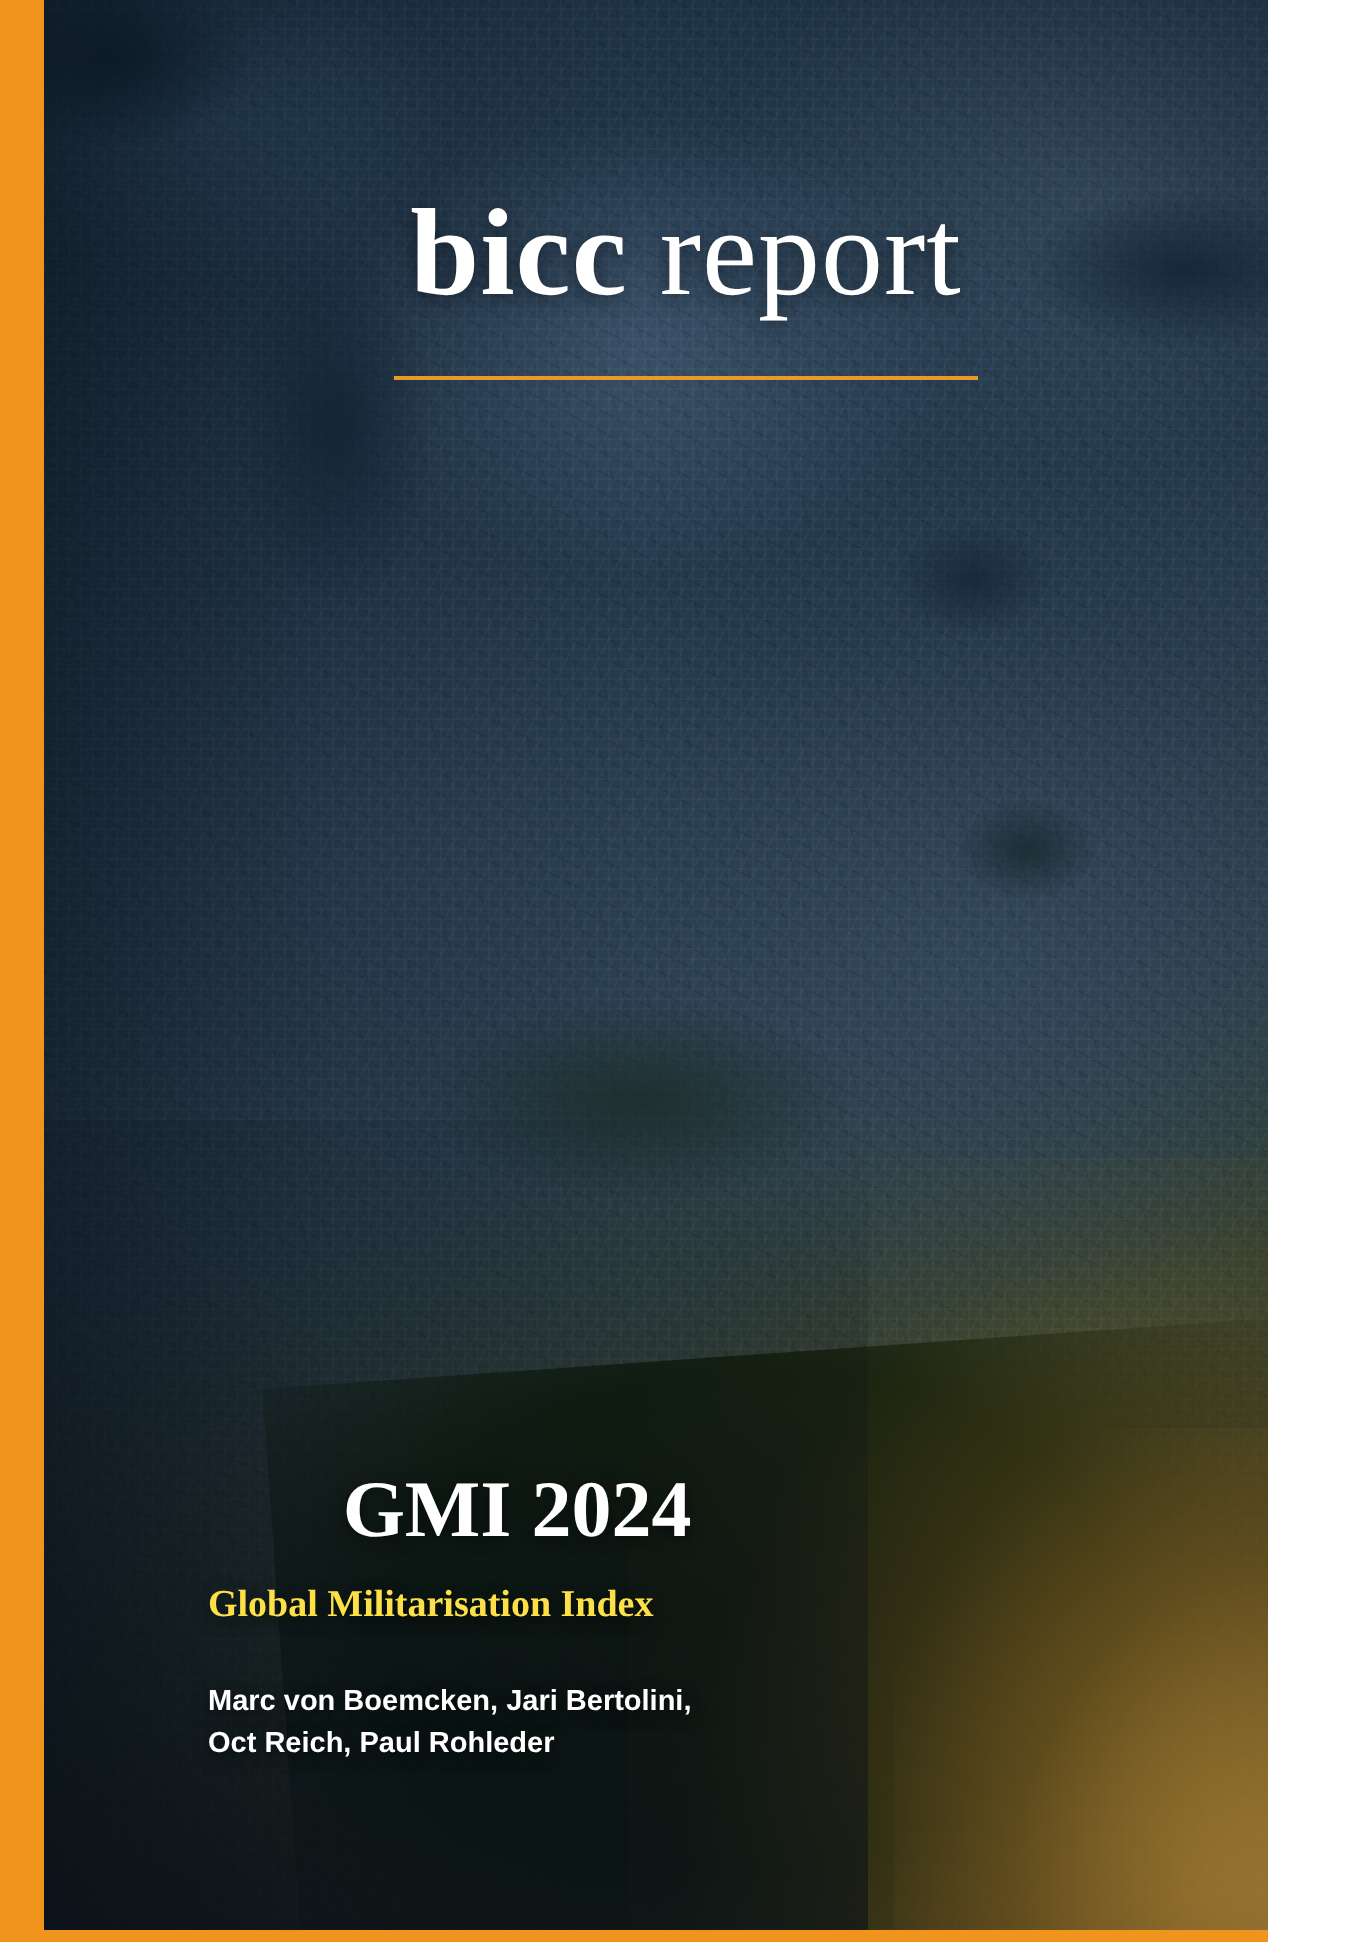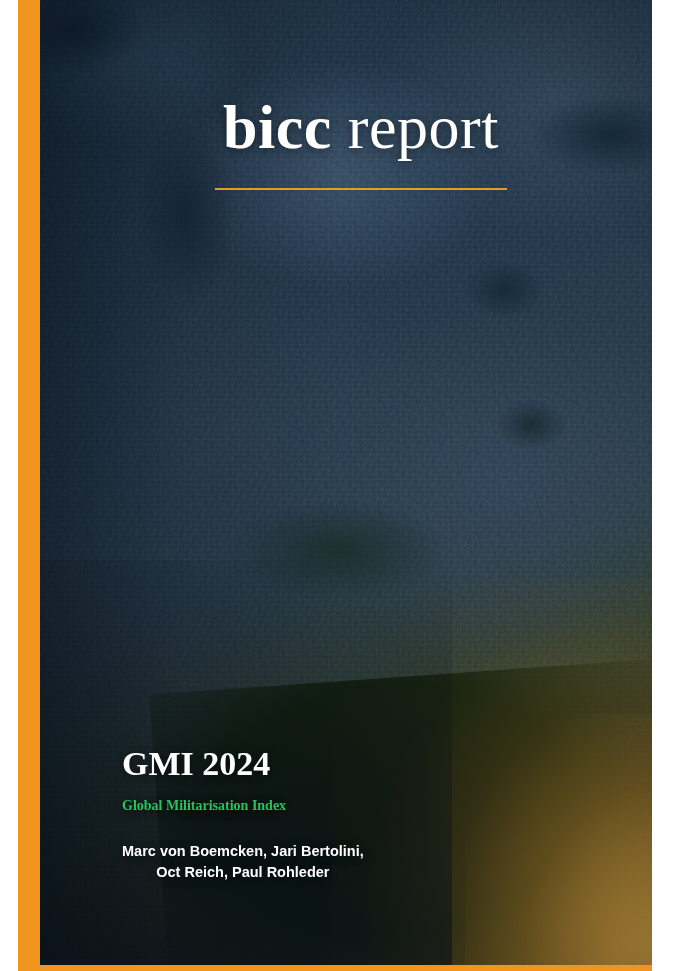--- a/index.html
+++ b/index.html
@@ -7,21 +7,20 @@
     padding: 0;
     background: #ffffff;
   }
   .page {
     position: relative;
     width: 634px;
     height: 971px;
     overflow: hidden;
     background: #12202e;
     font-family: "Liberation Sans", sans-serif;
-    margin-left: 18px;
   }
 
   
   .spine {
     position: absolute;
     left: 0;
     top: 0;
     width: 22px;
     height: 971px;
     background: #f0941e;
@@ -163,42 +162,43 @@
   .bottom-block {
     position: absolute;
     left: 104px;
     bottom: 88px;
     z-index: 5;
     text-shadow: 0 2px 8px rgba(0,0,0,0.55);
   }
   .main-title {
     font-family: "Liberation Serif", serif;
     font-weight: 700;
-    font-size: 34px;
+    font-size: 40px;
     line-height: 1.05;
     color: #ffffff;
     margin: 0 0 16px 0;
+    text-align: right;
   }
   .subtitle {
     font-family: "Liberation Serif", serif;
     font-weight: 700;
-    font-size: 14px;
+    font-size: 19px;
     line-height: 1.2;
-    color: #22c55e;
+    color: #fde047;
     margin: 0 0 26px 0;
   }
   .authors {
     font-family: "Liberation Sans", sans-serif;
     font-weight: 700;
     font-size: 14.5px;
     line-height: 1.45;
     color: #ffffff;
     margin: 0;
   }
-  .authors div { white-space: nowrap; text-align: center; }
+  .authors div { white-space: nowrap; }
 </style>
 </head>
 <body>
 
 <div class="page">
 
   <div class="photo">
     <div class="layer base"></div>
     <div class="layer speckle"></div>
     <div class="layer speckle2"></div>

